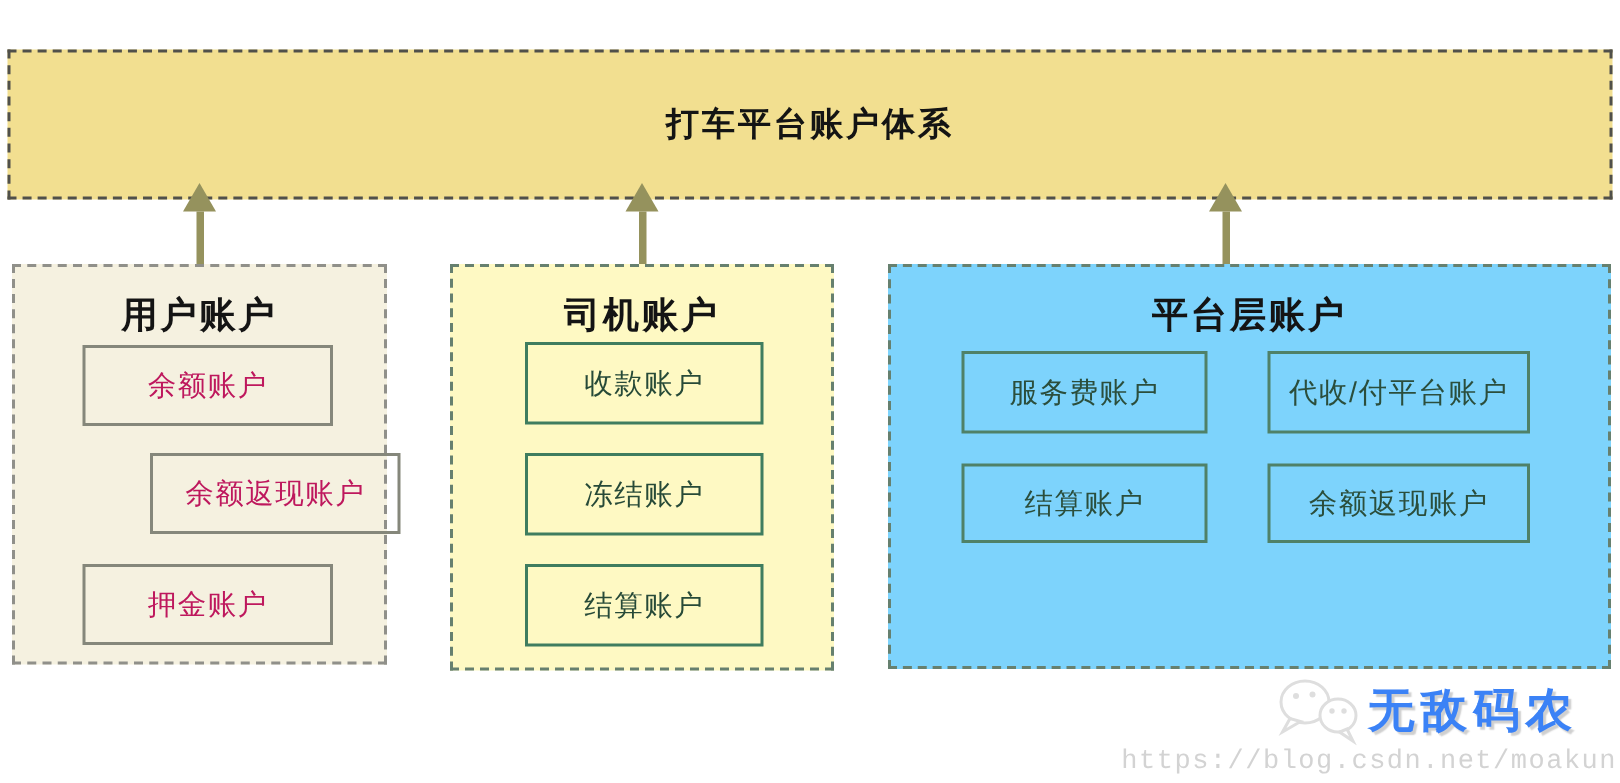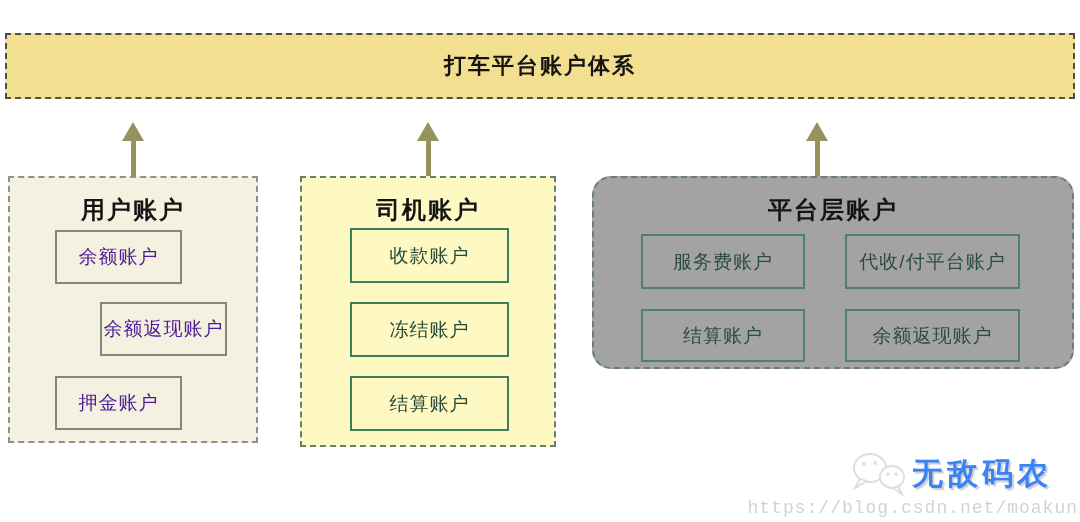--- a/index.html
+++ b/index.html
@@ -5,21 +5,21 @@
   * { margin:0; padding:0; box-sizing:border-box; }
   html,body { background:#ffffff; }
   body { font-family:"Liberation Sans", sans-serif; }
   .canvas {
     position:relative; width:1080px; height:522px;
     background:#ffffff; overflow:hidden;
   }
 
   
   .banner {
-    position:absolute; left:5px; top:33px; width:1070px; height:66px;
+    position:absolute; left:5px; top:33px; width:1070px; height:100px;
     background:#f2df90; border:2px dashed #50504a;
     display:flex; align-items:center; justify-content:center;
   }
   .banner-title {
     font-size:22px; font-weight:bold; color:#141414; letter-spacing:2px;
   }
 
   
   .arrow { position:absolute; top:122px; width:22px; height:54px; }
   .arrow .head {
@@ -41,42 +41,42 @@
   .acct {
     position:absolute; display:flex; align-items:center; justify-content:center;
     font-size:19px; letter-spacing:1px;
   }
 
   .group-user {
     left:8px; width:250px; height:267px;
     background:#f5f1e0; border-color:#90908a;
   }
   .group-user .acct {
-    left:45px; width:127px; height:54px;
-    border:2px solid #85877b; color:#4c1d95;
+    left:45px; width:167px; height:54px;
+    border:2px solid #85877b; color:#be185d;
   }
   .group-user .acct-1 { top:52px; }
   .group-user .acct-2 { top:124px;margin-left:45px; }
   .group-user .acct-3 { top:198px; }
 
   .group-driver {
     left:300px; width:256px; height:271px;
     background:#fef9c3; border-color:#66806f;
   }
   .group-driver .acct {
     left:48px; width:159px; height:55px;
     border:2px solid #3f7d5f; color:#274a38;
   }
   .group-driver .acct-1 { top:50px; }
   .group-driver .acct-2 { top:124px;text-align:right; }
   .group-driver .acct-3 { top:198px; }
 
   .group-platform {
-    left:592px; width:482px; height:193px;
-    background:#a3a3a3; border-color:#66806f;border-radius:19px;
+    left:592px; width:482px; height:270px;
+    background:#7dd3fc; border-color:#66806f;
   }
   .group-platform .acct {
     height:55px; border:2px solid #4f8168; color:#2b4e3c;
   }
   .group-platform .acct-r1c1 { left:47px;  top:56px;  width:164px; }
   .group-platform .acct-r1c2 { left:251px; top:56px;  width:175px; }
   .group-platform .acct-r2c1 { left:47px;  top:131px; width:164px; height:53px; }
   .group-platform .acct-r2c2 { left:251px; top:131px; width:175px; height:53px; }
 
   

